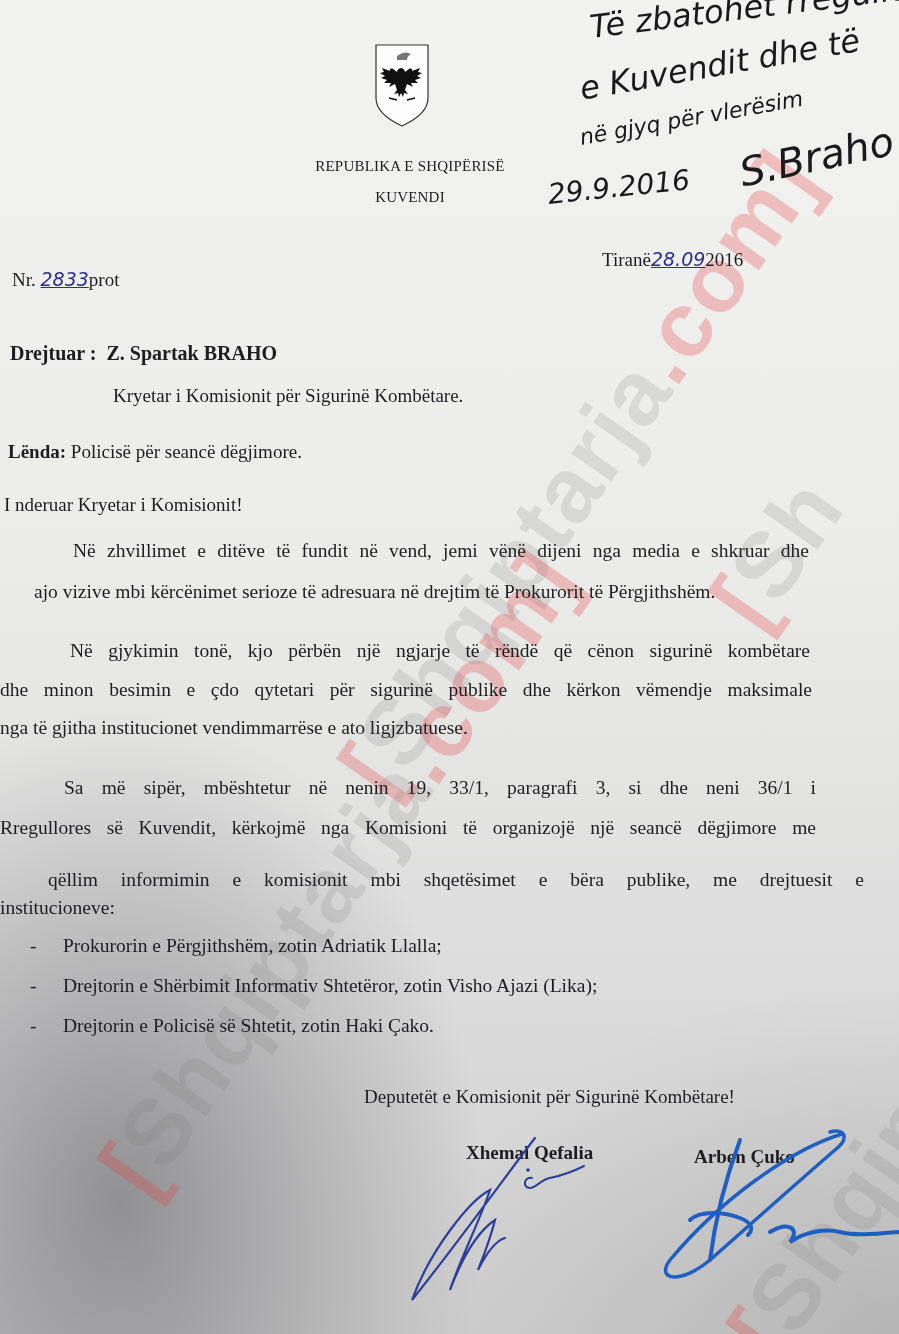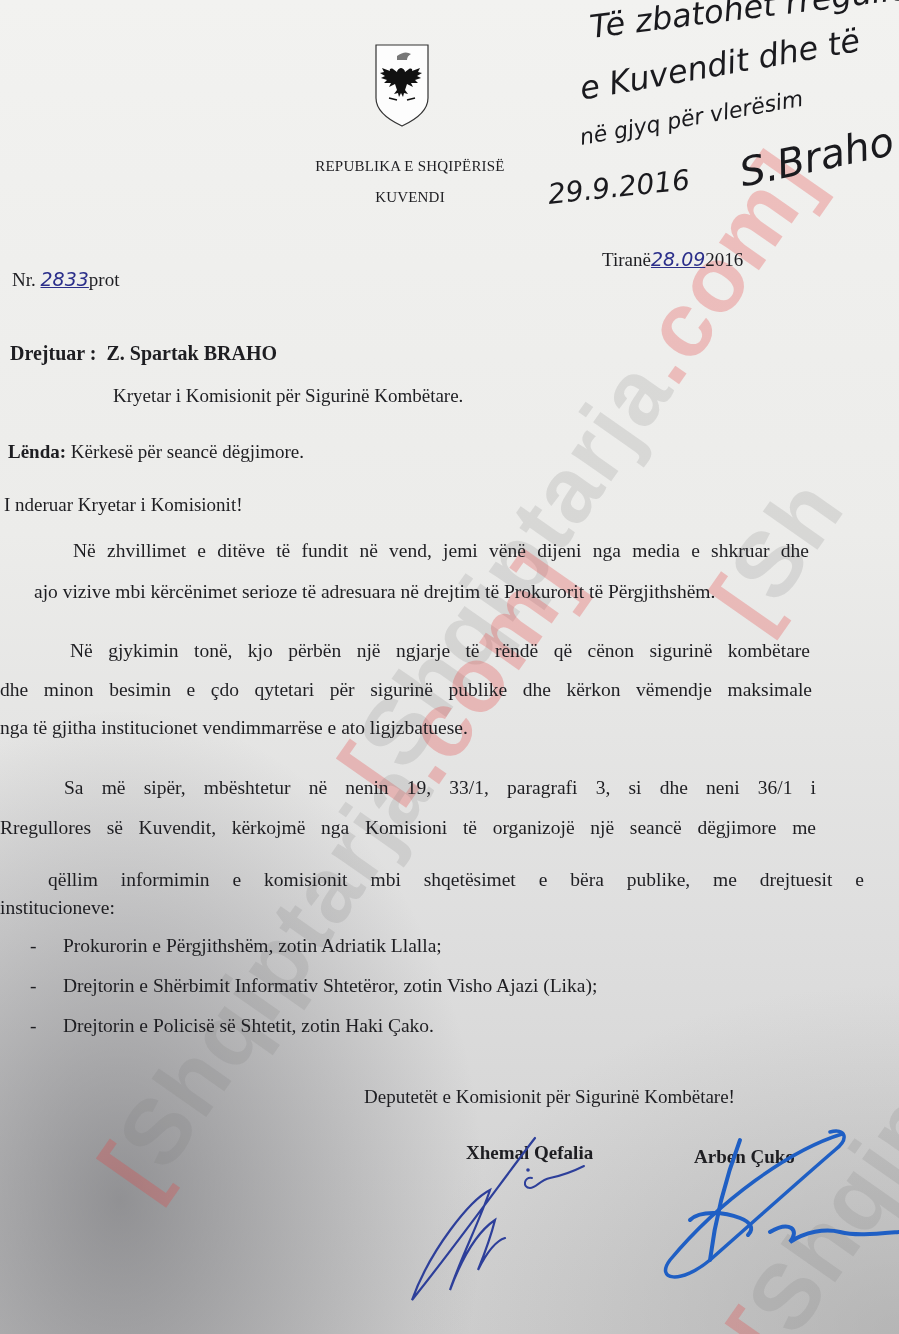--- a/index.html
+++ b/index.html
@@ -69,21 +69,21 @@
 </div>
 
 <div class="t b" style="left:10px;top:342px;font-size:20px;">
   <span>Drejtuar :</span>&nbsp;
   <span>Z. Spartak BRAHO</span>
 </div>
 <div class="t" style="left:113px;top:385px;">Kryetar i Komisionit për Sigurinë Kombëtare.</div>
 
 <div class="t" style="left:8px;top:441px;">
   <span class="b">Lënda:</span>
-  <span>Kërkesë për seancë dëgjimore.</span>
+  <span>Policisë për seancë dëgjimore.</span>
 </div>
 
 <div class="t" style="left:4px;top:494px;">I nderuar Kryetar i Komisionit!</div>
 
 <div class="p just" style="left:73px;top:540px;width:736px;">Në zhvillimet e ditëve të fundit në vend, jemi vënë dijeni nga media e shkruar dhe</div>
 <div class="p" style="left:6px;top:581px;margin-left:28px;">ajo vizive mbi kërcënimet serioze të adresuara në drejtim të Prokurorit të Përgjithshëm.</div>
 
 <div class="p just" style="left:70px;top:640px;width:740px;">Në gjykimin tonë, kjo përbën një ngjarje të rëndë që cënon sigurinë kombëtare</div>
 <div class="p just" style="left:0px;top:679px;width:812px;">dhe minon besimin e çdo qytetari për sigurinë publike dhe kërkon vëmendje maksimale</div>
 <div class="p" style="left:0px;top:717px;">nga të gjitha institucionet vendimmarrëse e ato ligjzbatuese.</div>

